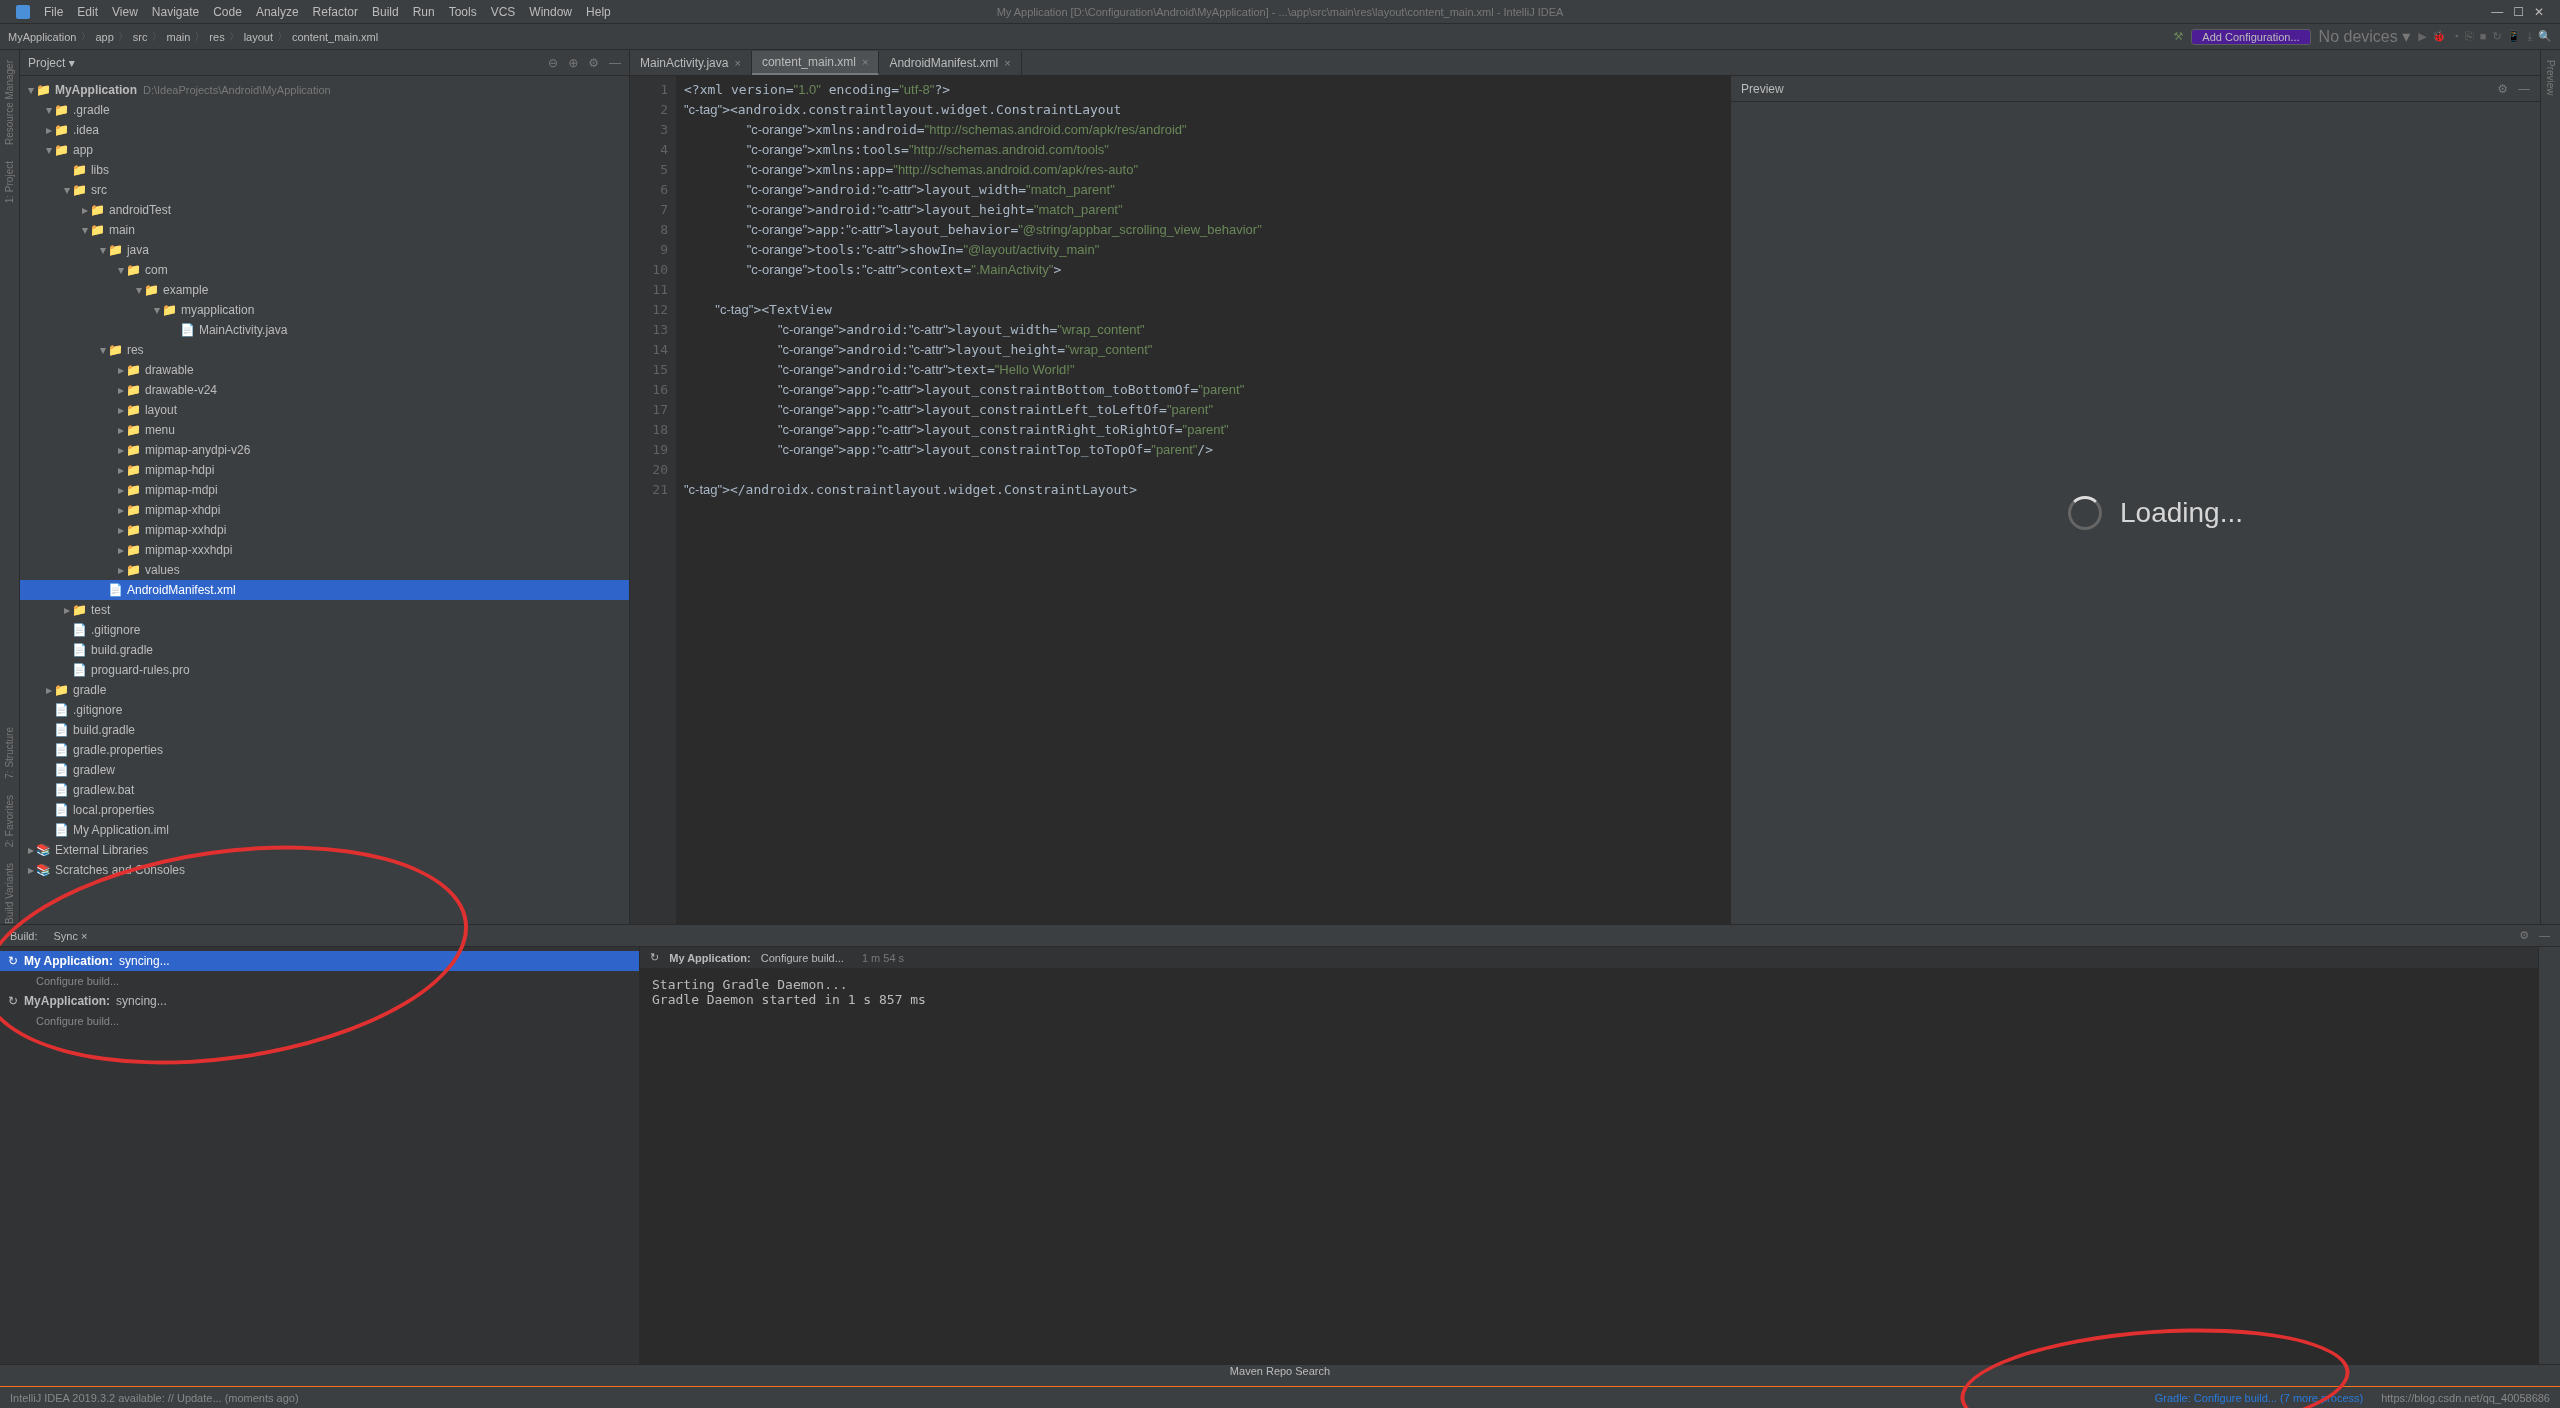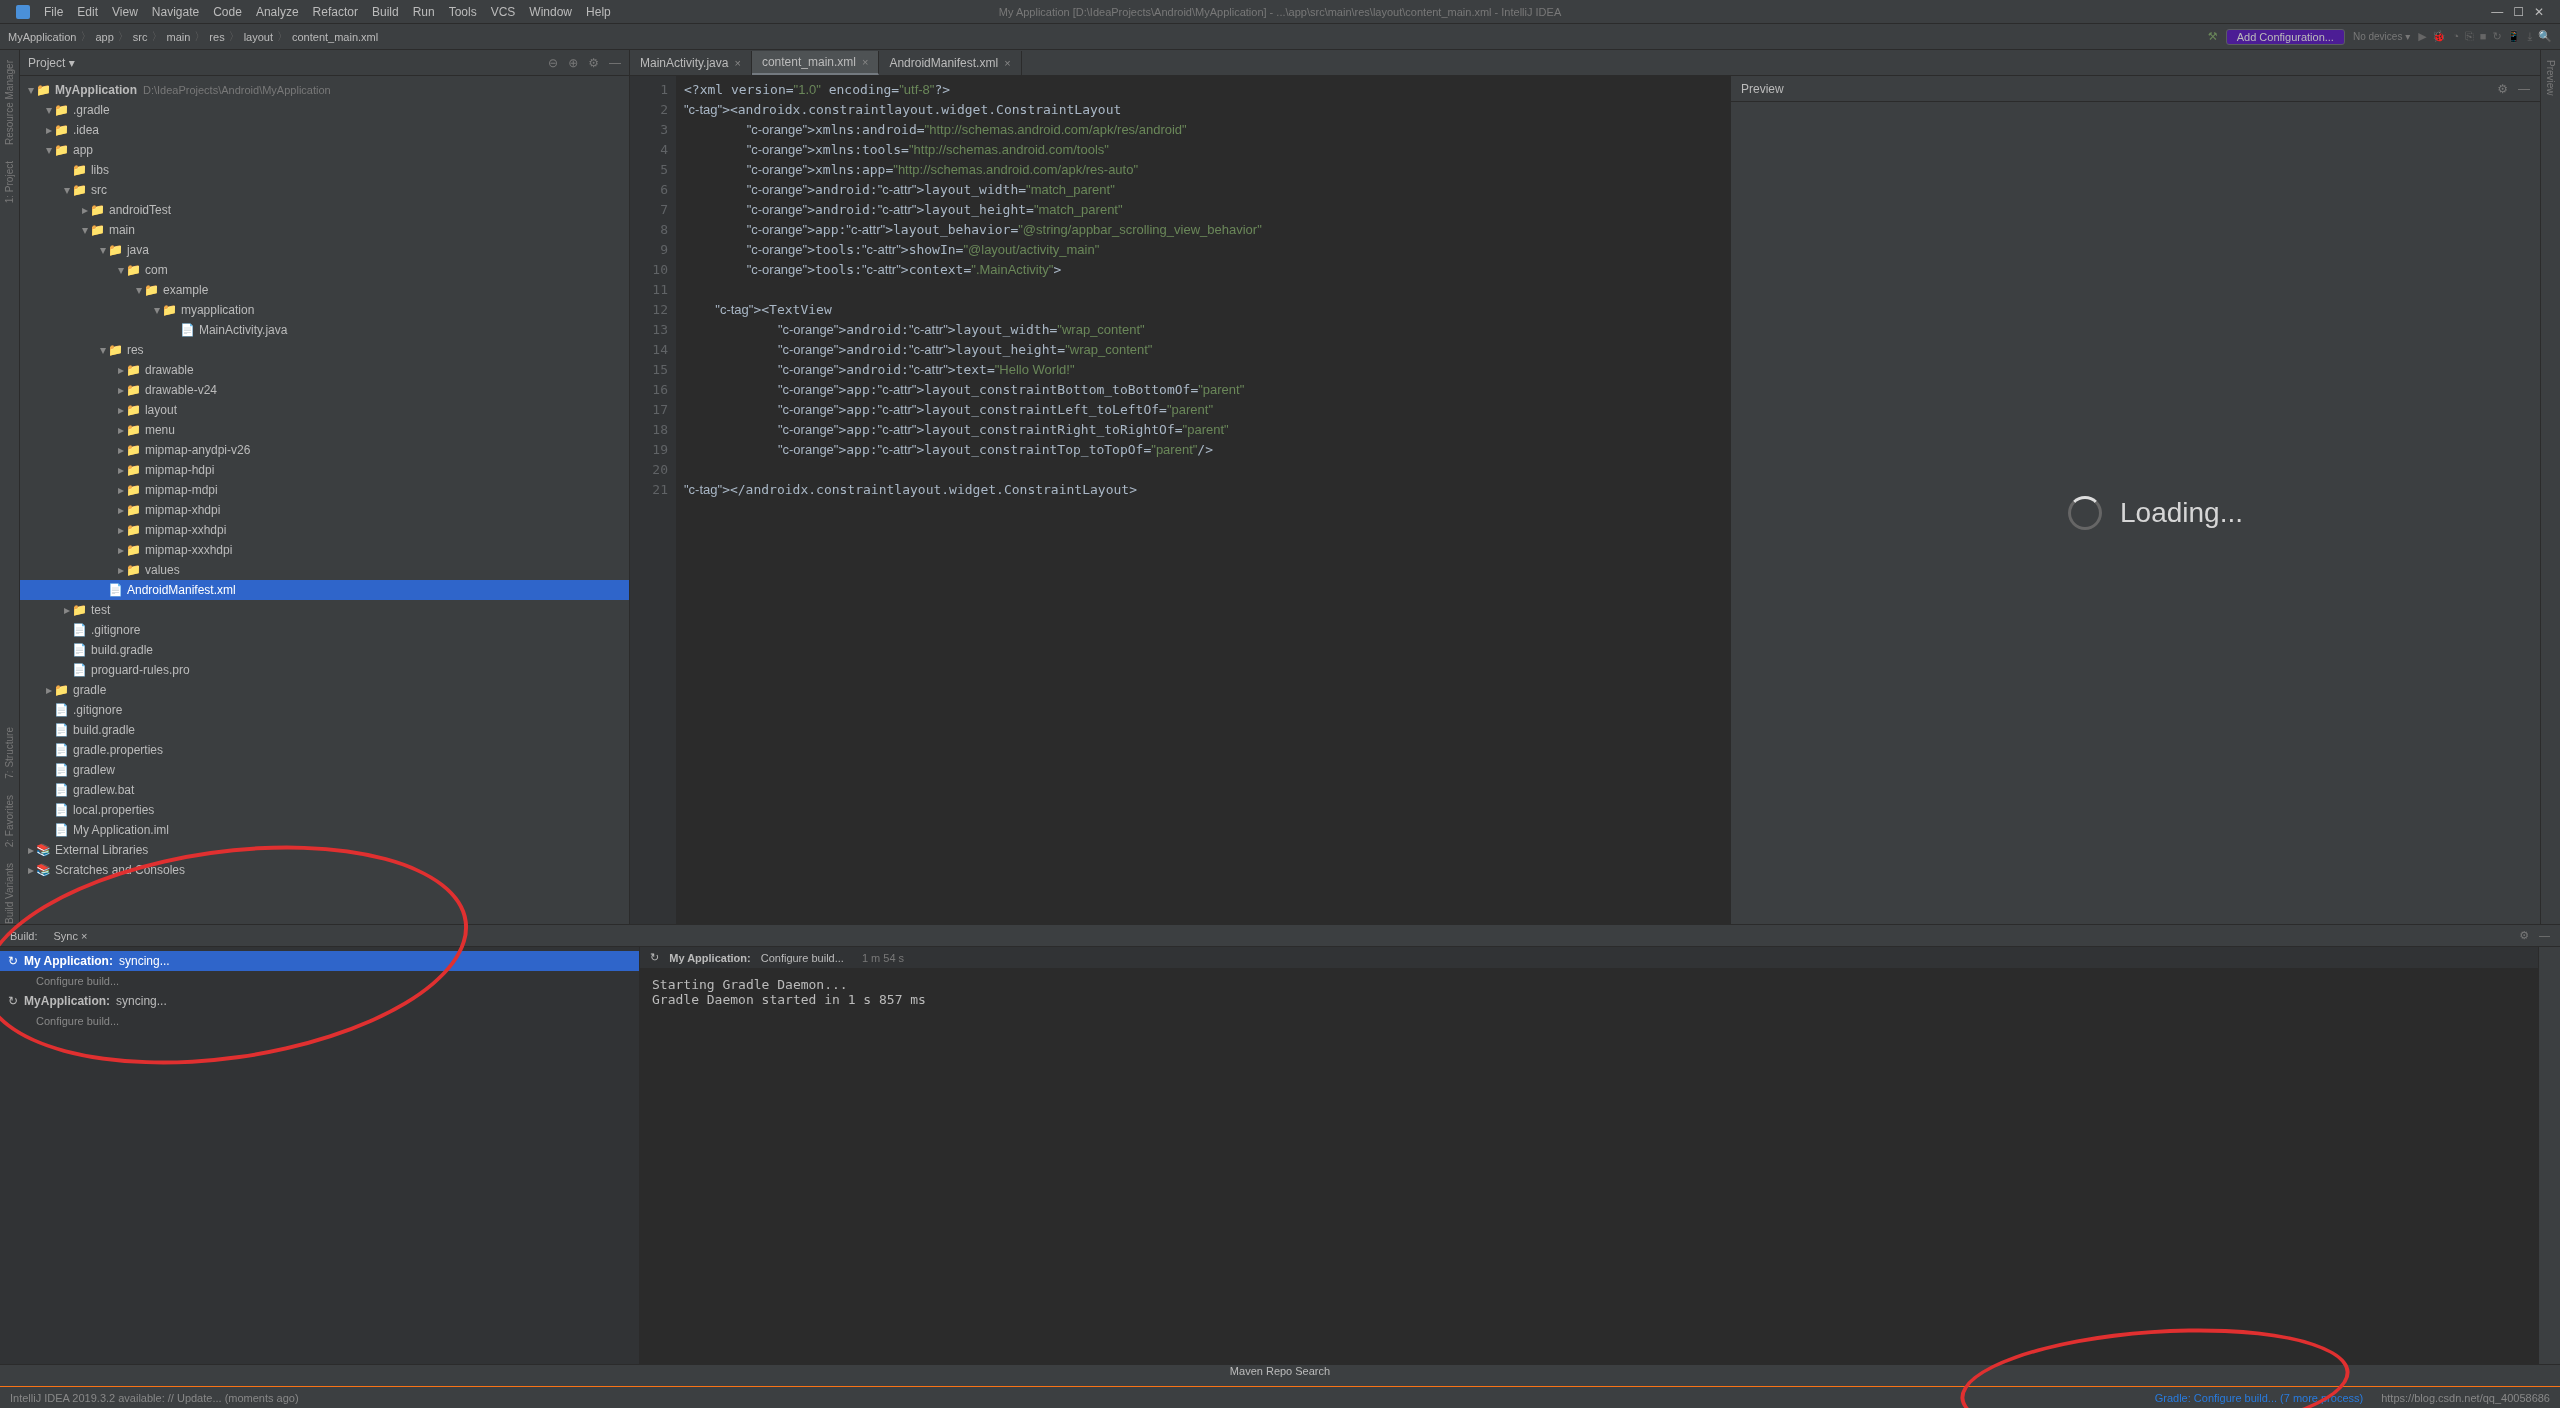--- a/index.html
+++ b/index.html
@@ -12,21 +12,21 @@
 .menubar .menu-item { cursor:pointer; }
 .menubar .win-controls { margin-left:auto; display:flex; gap:10px; color:#bbb; }
 .title-center { position:absolute; left:50%; transform:translateX(-50%); color:#787878; font-size:11px; }
 
 
 .crumbbar { display:flex; align-items:center; height:26px; background:#3c3f41; border-bottom:1px solid #2b2b2b; padding:0 8px; font-size:11px; }
 .crumbbar .crumb { color:#bbb; }
 .crumbbar .sep { color:#666; margin:0 4px; }
 .crumbbar .right { margin-left:auto; display:flex; align-items:center; gap:8px; }
 .crumbbar .addconf { background:#4c1d95; border:1px solid #5a5d5f; padding:1px 10px; border-radius:3px; font-size:11px; }
-.crumbbar .devices { color:#787878; font-size:10px; }
+.crumbbar .devices { color:#787878; font-size:16px; }
 .tool-icons { display:flex; gap:6px; }
 .tool-icons span { color:#666; }
 
 
 .main { flex:1; display:flex; min-height:0; }
 .left-gutter { width:20px; background:#3c3f41; border-right:1px solid #2b2b2b; display:flex; flex-direction:column; align-items:center; gap:16px; padding-top:10px; color:#787878; font-size:10px; }
 .left-gutter .vert { writing-mode: vertical-rl; transform: rotate(180deg); }
 .right-gutter { width:20px; background:#3c3f41; border-left:1px solid #2b2b2b; display:flex; flex-direction:column; align-items:center; gap:16px; padding-top:10px; color:#787878; font-size:10px; }
 .right-gutter .vert { writing-mode: vertical-rl; }
 
@@ -97,21 +97,21 @@
     <span class="menu-item">Navigate</span>
     <span class="menu-item">Code</span>
     <span class="menu-item">Analyze</span>
     <span class="menu-item">Refactor</span>
     <span class="menu-item">Build</span>
     <span class="menu-item">Run</span>
     <span class="menu-item">Tools</span>
     <span class="menu-item">VCS</span>
     <span class="menu-item">Window</span>
     <span class="menu-item">Help</span>
-    <span class="title-center">My Application [D:\IdeaProjects\Android\MyApplication] - ...\app\src\main\res\layout\content_main.xml - IntelliJ IDEA</span>
+    <span class="title-center">My Application [D:\Configuration\Android\MyApplication] - ...\app\src\main\res\layout\content_main.xml - IntelliJ IDEA</span>
     <div class="win-controls">
       <span>—</span>
       <span>☐</span>
       <span>✕</span>
     </div>
   </div>
 
   <div class="crumbbar">
     <span class="crumb">MyApplication</span>
       <span class="sep">〉</span>

